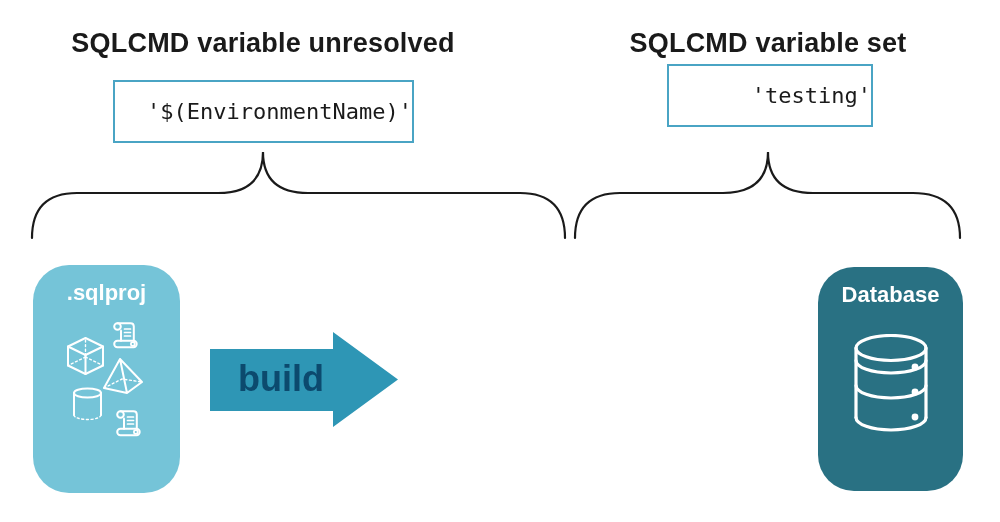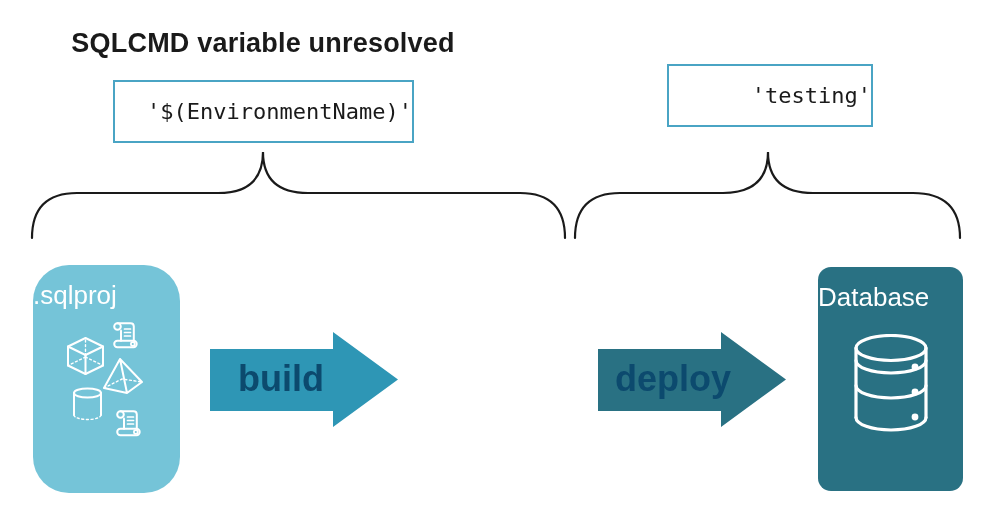--- a/index.html
+++ b/index.html
@@ -25,43 +25,44 @@
   .codebox-right { left:667px; top:64px; width:206px; height:63px; }
   .codebox code {
     font-family:"DejaVu Sans Mono","Liberation Mono",monospace;
     font-size:22px; color:var(--text,#1a1a1a); white-space:pre;
   }
   .brace { position:absolute; }
   .brace path { stroke:var(--brace,#1a1a1a); stroke-width:2.2; fill:none; stroke-linecap:round; }
   .node { position:absolute; border-radius:36px; }
   .node-sqlproj  { left:33px;  top:265px; width:147px; height:228px; background:var(--node-light,#75C4D8); }
   .node-dacpac   { left:428px; top:265px; width:145px; height:228px; background:var(--node-mid,#2E96B5); }
-  .node-database { left:818px; top:267px; width:145px; height:224px; background:var(--node-dark,#297183);border-radius:13px; }
+  .node-database { left:818px; top:267px; width:145px; height:224px; background:var(--node-dark,#297183); }
   .node-label {
-    position:absolute; top:15px; left:0; width:100%; text-align:left;
-    color:#fff; font-weight:400; font-size:26px;
+    position:absolute; top:15px; left:0; width:100%; text-align:center;
+    color:#fff; font-weight:700; font-size:22px;
   }
   .icon-svg { position:absolute; }
   .icon-svg * { vector-effect:non-scaling-stroke; }
   .arrow-wrap { position:absolute; width:190px; height:97px; }
   .arrow-build  { left:210px; top:331px; }
   .arrow-deploy { left:598px; top:331px; }
   .arrow-wrap svg { position:absolute; left:0; top:0; }
   .arrow-label {
     position:absolute; top:27px; left:8px; width:126px; text-align:center;
     color:#0c4a6e; font-weight:700; font-size:36px; line-height:42px;
   }
   .wicon { stroke:var(--icon-stroke,#ffffff); fill:none; stroke-linecap:round; stroke-linejoin:round; }
 </style>
 </head>
 <body>
 
 <div class="canvas">
 
   <div class="heading heading-left">SQLCMD variable unresolved</div>
+  <div class="heading heading-right">SQLCMD variable set</div>
 
   <div class="codebox codebox-left">
     <code>'$(EnvironmentName)'</code>
   </div>
   <div class="codebox codebox-right">
     <code>'testing'</code>
   </div>
 
   <svg class="brace" style="left:30px;top:146px" width="537" height="98" viewBox="0 0 537 98">
     <path d="M 2 92 Q 2 47 47 47 L 188 47 Q 233 47 233 6 Q 233 47 278 47 L 490 47 Q 535 47 535 92"></path>
@@ -111,26 +112,20 @@
   </div>
 
   <svg class="icon-svg wicon" style="left:448px;top:330px" width="104" height="134" viewBox="0 0 104 134" stroke-width="3">
     <path d="M52 2 L102 30 L52 58 L2 30 Z"></path>
     <path d="M2 30 V100 M102 30 V100 M52 58 V132"></path>
     <path d="M2 100 L52 132 M102 100 L52 132"></path>
     <path d="M29.5 14.6 L80 42.3 M21 19.4 L72 46.8" stroke-width="2.4"></path>
     <path d="M66 72 L76 66.4 L76 78.4 L66 84 Z" stroke-width="2.6"></path>
   </svg>
 
-  <div class="arrow-wrap arrow-deploy">
-    <svg width="190" height="97" viewBox="0 0 190 97">
-      <polygon points="0,18 123,18 123,1 188,48.5 123,96 123,80 0,80" fill="var(--node-dark,#297183)"></polygon>
-    </svg>
-    <div class="arrow-label" style="left:12px">deploy</div>
-  </div>
 
   <div class="node node-database">
     <div class="node-label">Database</div>
   </div>
   <svg class="icon-svg wicon" style="left:854px;top:334px" width="74" height="98" viewBox="0 0 74 98" stroke-width="3.2">
     <ellipse cx="37" cy="14" rx="35" ry="12.5"></ellipse>
     <path d="M2 14 V83.5 M72 14 V83.5"></path>
     <path d="M2 83.5 A 35 12.5 0 0 0 72 83.5"></path>
     <path d="M2 26.5 A 35 12.5 0 0 0 72 26.5"></path>
     <path d="M2 51.5 A 35 12.5 0 0 0 72 51.5"></path>

